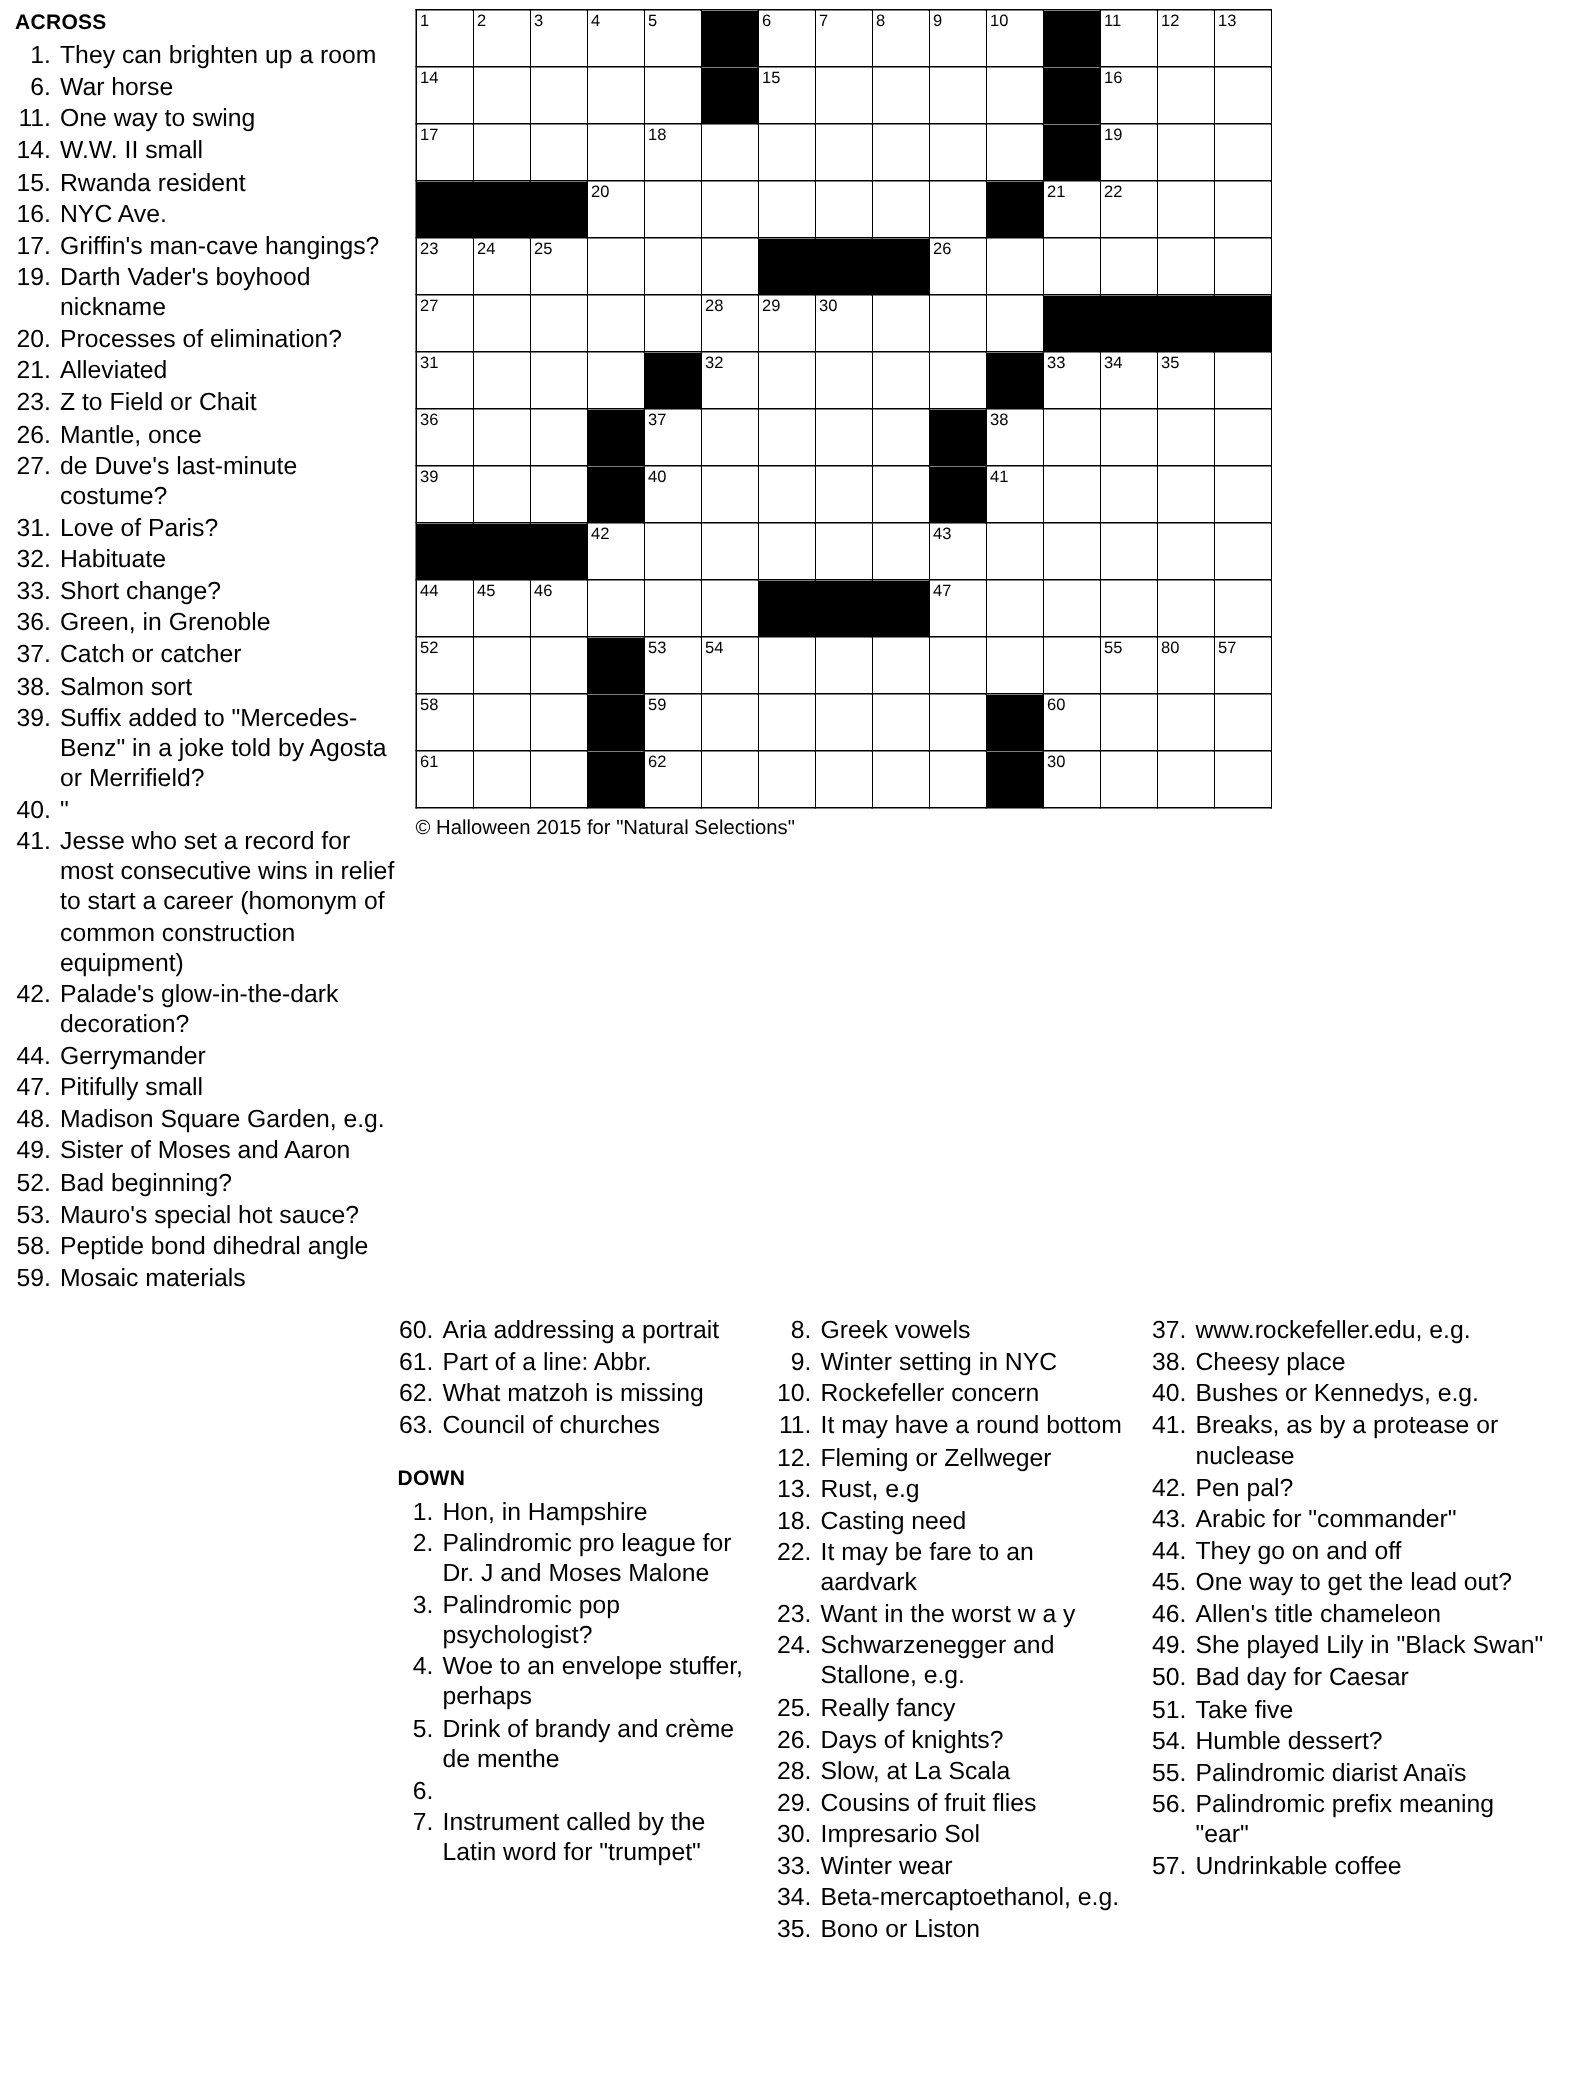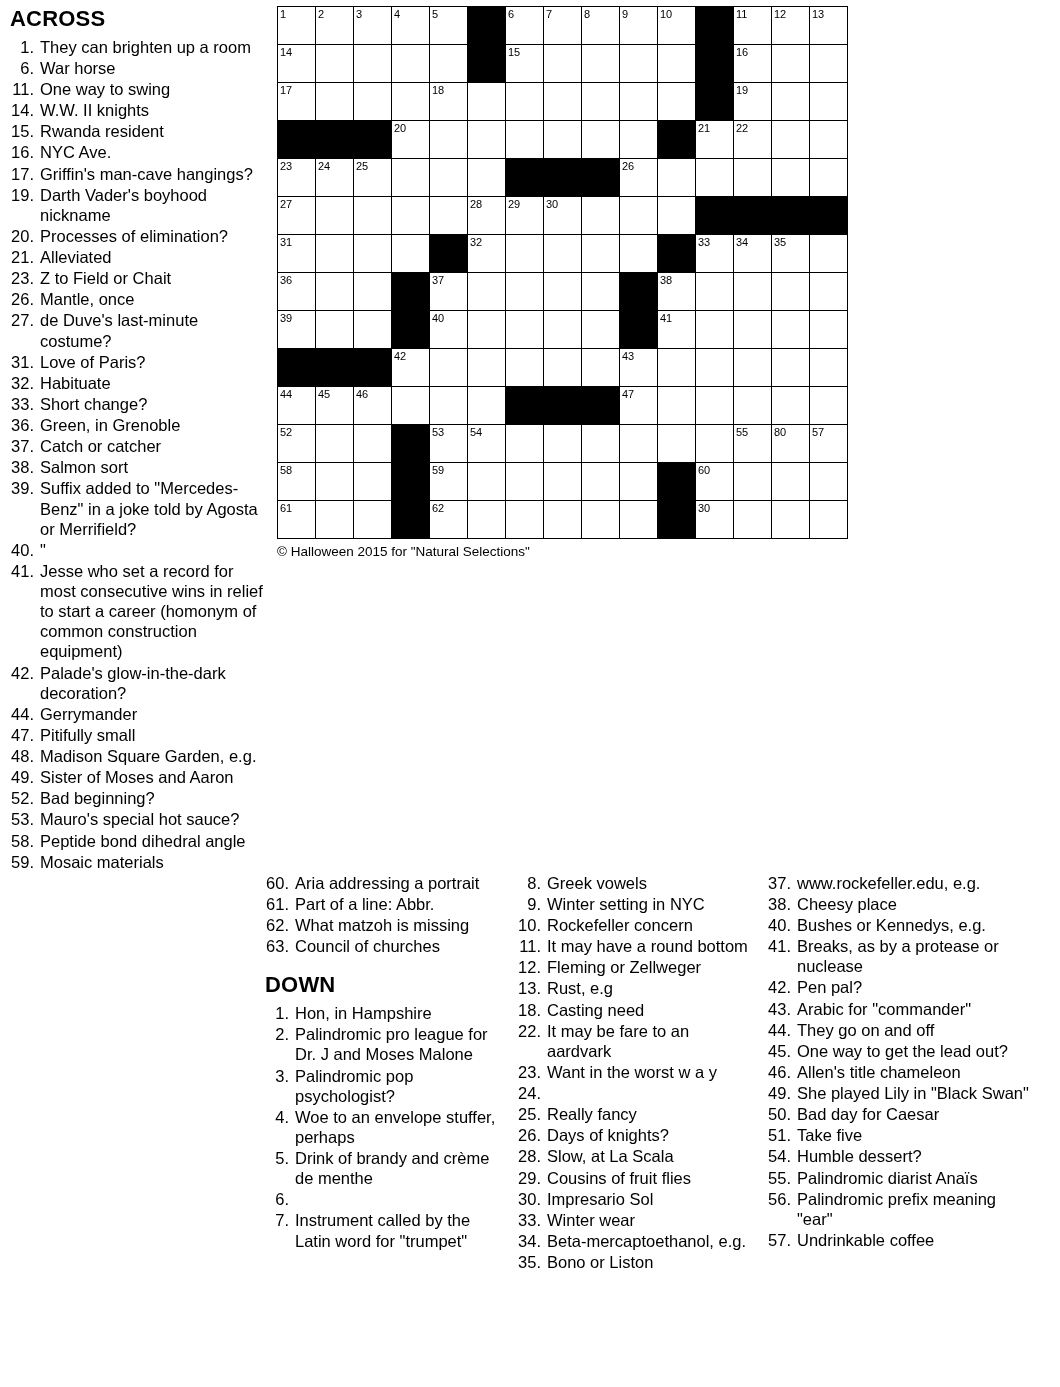--- a/index.html
+++ b/index.html
@@ -11,21 +11,21 @@
     font-size:16.5px; line-height:1.22;
     position:relative;
   }
   .page { position:relative; width:1060px; height:1387px; padding:6px 8px 0 10px; }
 
   
   .top { display:flex; align-items:flex-start; }
   .across-col { width:255px; flex:0 0 255px; }
   .grid-col { flex:1 1 auto; padding-left:12px; }
 
-  h2.section { font-size:22px; font-weight:bold; margin:0 0 4px 0; letter-spacing:0.2px; }
+  h2.section { font-size:14px; font-weight:bold; margin:0 0 4px 0; letter-spacing:0.2px; }
 
   ol.clues { list-style:none; margin:0; padding:0; }
   ol.clues li { display:flex; margin-bottom:1px; }
   ol.clues li .num {
     flex:0 0 auto; text-align:right; min-width:30px; padding-right:6px;
     white-space:nowrap;
   }
   ol.clues li .txt { flex:1 1 auto; }
 
   
@@ -39,21 +39,21 @@
   }
   table.xw td.block { background:#000; }
   table.xw td .n {
     font-size:11px; line-height:11px;
     padding:2px 0 0 2px; display:block;
     font-family:"Liberation Sans", sans-serif;
   }
   .copyright { font-size:13.5px; margin-top:5px; }
 
   
-  .bottom { display:flex; }
+  .bottom { display:flex; margin-top:14px; }
   .bcol { padding-right:14px; }
   .bcol.c1 { width:255px; flex:0 0 255px; padding-right:10px; }
   .bcol.c2 { width:252px; flex:0 0 252px; }
   .bcol.c3 { width:250px; flex:0 0 250px; }
   .bcol.c4 { width:268px; flex:0 0 268px; padding-right:0; }
 
   .bcol h2.section { margin-top:16px; }
 </style>
 </head>
 <body>
@@ -72,21 +72,21 @@
           <li>
             <span class="num">6.</span>
             <span class="txt">War horse</span>
           </li>
           <li>
             <span class="num">11.</span>
             <span class="txt">One way to swing</span>
           </li>
           <li>
             <span class="num">14.</span>
-            <span class="txt">W.W. II knights</span>
+            <span class="txt">W.W. II small</span>
           </li>
           <li>
             <span class="num">15.</span>
             <span class="txt">Rwanda resident</span>
           </li>
           <li>
             <span class="num">16.</span>
             <span class="txt">NYC Ave.</span>
           </li>
           <li>
@@ -648,20 +648,21 @@
           <li>
             <span class="num">22.</span>
             <span class="txt">It may be fare to an aardvark</span>
           </li>
           <li>
             <span class="num">23.</span>
             <span class="txt">Want in the worst w a y</span>
           </li>
           <li>
             <span class="num">24.</span>
+            <span class="txt">Schwarzenegger and Stallone, e.g.</span>
           </li>
           <li>
             <span class="num">25.</span>
             <span class="txt">Really fancy</span>
           </li>
           <li>
             <span class="num">26.</span>
             <span class="txt">Days of knights?</span>
           </li>
           <li>

